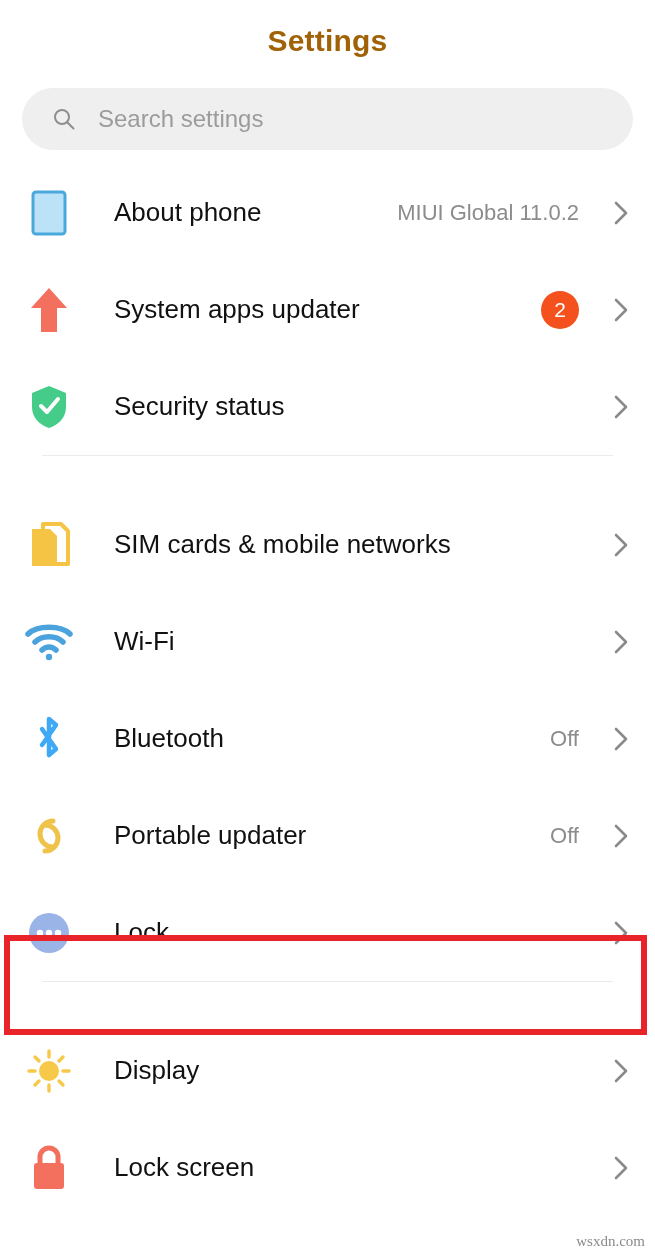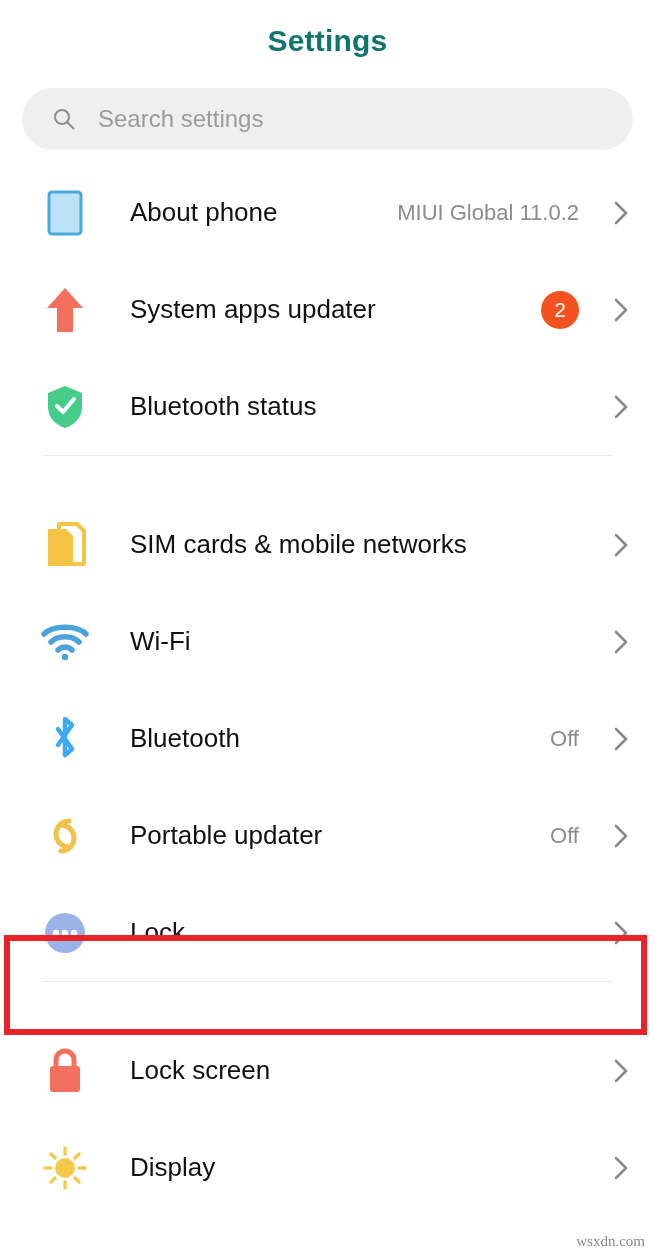--- a/index.html
+++ b/index.html
@@ -23,21 +23,21 @@
   
   .header {
     height: 82px;
     display: flex;
     align-items: center;
     justify-content: center;
   }
   .header-title {
     font-size: 30px;
     font-weight: bold;
-    color: #0f766e;
+    color: #a16207;
     letter-spacing: 0.2px;
   }
 
   
   .search-wrap {
     padding: 0 22px;
     margin-top: 6px;
   }
   .search-bar {
     height: 62px;
@@ -59,21 +59,21 @@
     font-size: 24px;
     color: #9b9b9b;
   }
 
   
   .group { }
   .row {
     height: 97px;
     display: flex;
     align-items: center;
-    padding: 0 26px 0 40px;
+    padding: 0 26px 0 24px;
     position: relative;
     background: #ffffff;
   }
   .row-icon {
     width: 50px;
     flex: 0 0 50px;
     height: 50px;
     display: flex;
     align-items: center;
     justify-content: center;
@@ -206,21 +206,21 @@
       </span>
     </div>
 
     <div class="row">
       <span class="row-icon">
         <svg width="40" height="46" viewBox="0 0 40 46">
           <path d="M20 2 L37 9 L37 23 C37 34 29 41 20 44 C11 41 3 34 3 23 L3 9 Z" fill="#44CC88"></path>
           <polyline points="12,22 18,28 29,15" fill="none" stroke="#ffffff" stroke-width="4" stroke-linecap="round" stroke-linejoin="round"></polyline>
         </svg>
       </span>
-      <span class="row-label">Bluetooth status</span>
+      <span class="row-label">Security status</span>
       <span class="row-right">
         <span class="chevron">
           <svg width="16" height="26" viewBox="0 0 16 26">
               <polyline points="3,3 13,13 3,23" fill="none" stroke="#8a8a8a" stroke-width="2.6" stroke-linecap="round" stroke-linejoin="round"></polyline>
             </svg>
         </span>
       </span>
     </div>
   </div>
 
@@ -317,37 +317,20 @@
             </svg>
         </span>
       </span>
     </div>
   </div>
 
   <div class="divider"></div>
   <div class="gap"></div>
 
   <div class="group">
-
-    <div class="row">
-      <span class="row-icon">
-        <svg width="40" height="48" viewBox="0 0 40 48">
-          <path d="M11 20 L11 13 A9 9 0 0 1 29 13 L29 20" fill="none" stroke="#F4705E" stroke-width="5"></path>
-          <rect x="5" y="19" width="30" height="26" rx="3" fill="#F4705E"></rect>
-        </svg>
-      </span>
-      <span class="row-label">Lock screen</span>
-      <span class="row-right">
-        <span class="chevron">
-          <svg width="16" height="26" viewBox="0 0 16 26">
-              <polyline points="3,3 13,13 3,23" fill="none" stroke="#8a8a8a" stroke-width="2.6" stroke-linecap="round" stroke-linejoin="round"></polyline>
-            </svg>
-        </span>
-      </span>
-    </div>
 
     <div class="row clipped-row">
       <span class="row-icon">
         <svg width="46" height="46" viewBox="0 0 46 46">
           <circle cx="23" cy="23" r="10" fill="#F7C948"></circle>
           <g stroke="#F7C948" stroke-width="3.4" stroke-linecap="round">
             <line x1="23" y1="3" x2="23" y2="9"></line>
             <line x1="23" y1="37" x2="23" y2="43"></line>
             <line x1="3" y1="23" x2="9" y2="23"></line>
             <line x1="37" y1="23" x2="43" y2="23"></line>
@@ -360,19 +343,36 @@
       </span>
       <span class="row-label">Display</span>
       <span class="row-right">
         <span class="chevron">
           <svg width="16" height="26" viewBox="0 0 16 26">
               <polyline points="3,3 13,13 3,23" fill="none" stroke="#8a8a8a" stroke-width="2.6" stroke-linecap="round" stroke-linejoin="round"></polyline>
             </svg>
         </span>
       </span>
     </div>
+
+    <div class="row">
+      <span class="row-icon">
+        <svg width="40" height="48" viewBox="0 0 40 48">
+          <path d="M11 20 L11 13 A9 9 0 0 1 29 13 L29 20" fill="none" stroke="#F4705E" stroke-width="5"></path>
+          <rect x="5" y="19" width="30" height="26" rx="3" fill="#F4705E"></rect>
+        </svg>
+      </span>
+      <span class="row-label">Lock screen</span>
+      <span class="row-right">
+        <span class="chevron">
+          <svg width="16" height="26" viewBox="0 0 16 26">
+              <polyline points="3,3 13,13 3,23" fill="none" stroke="#8a8a8a" stroke-width="2.6" stroke-linecap="round" stroke-linejoin="round"></polyline>
+            </svg>
+        </span>
+      </span>
+    </div>
   </div>
 
   <div class="highlight-box"></div>
 
   <div class="watermark">wsxdn.com</div>
 
 </div>
 
 </body></html>

